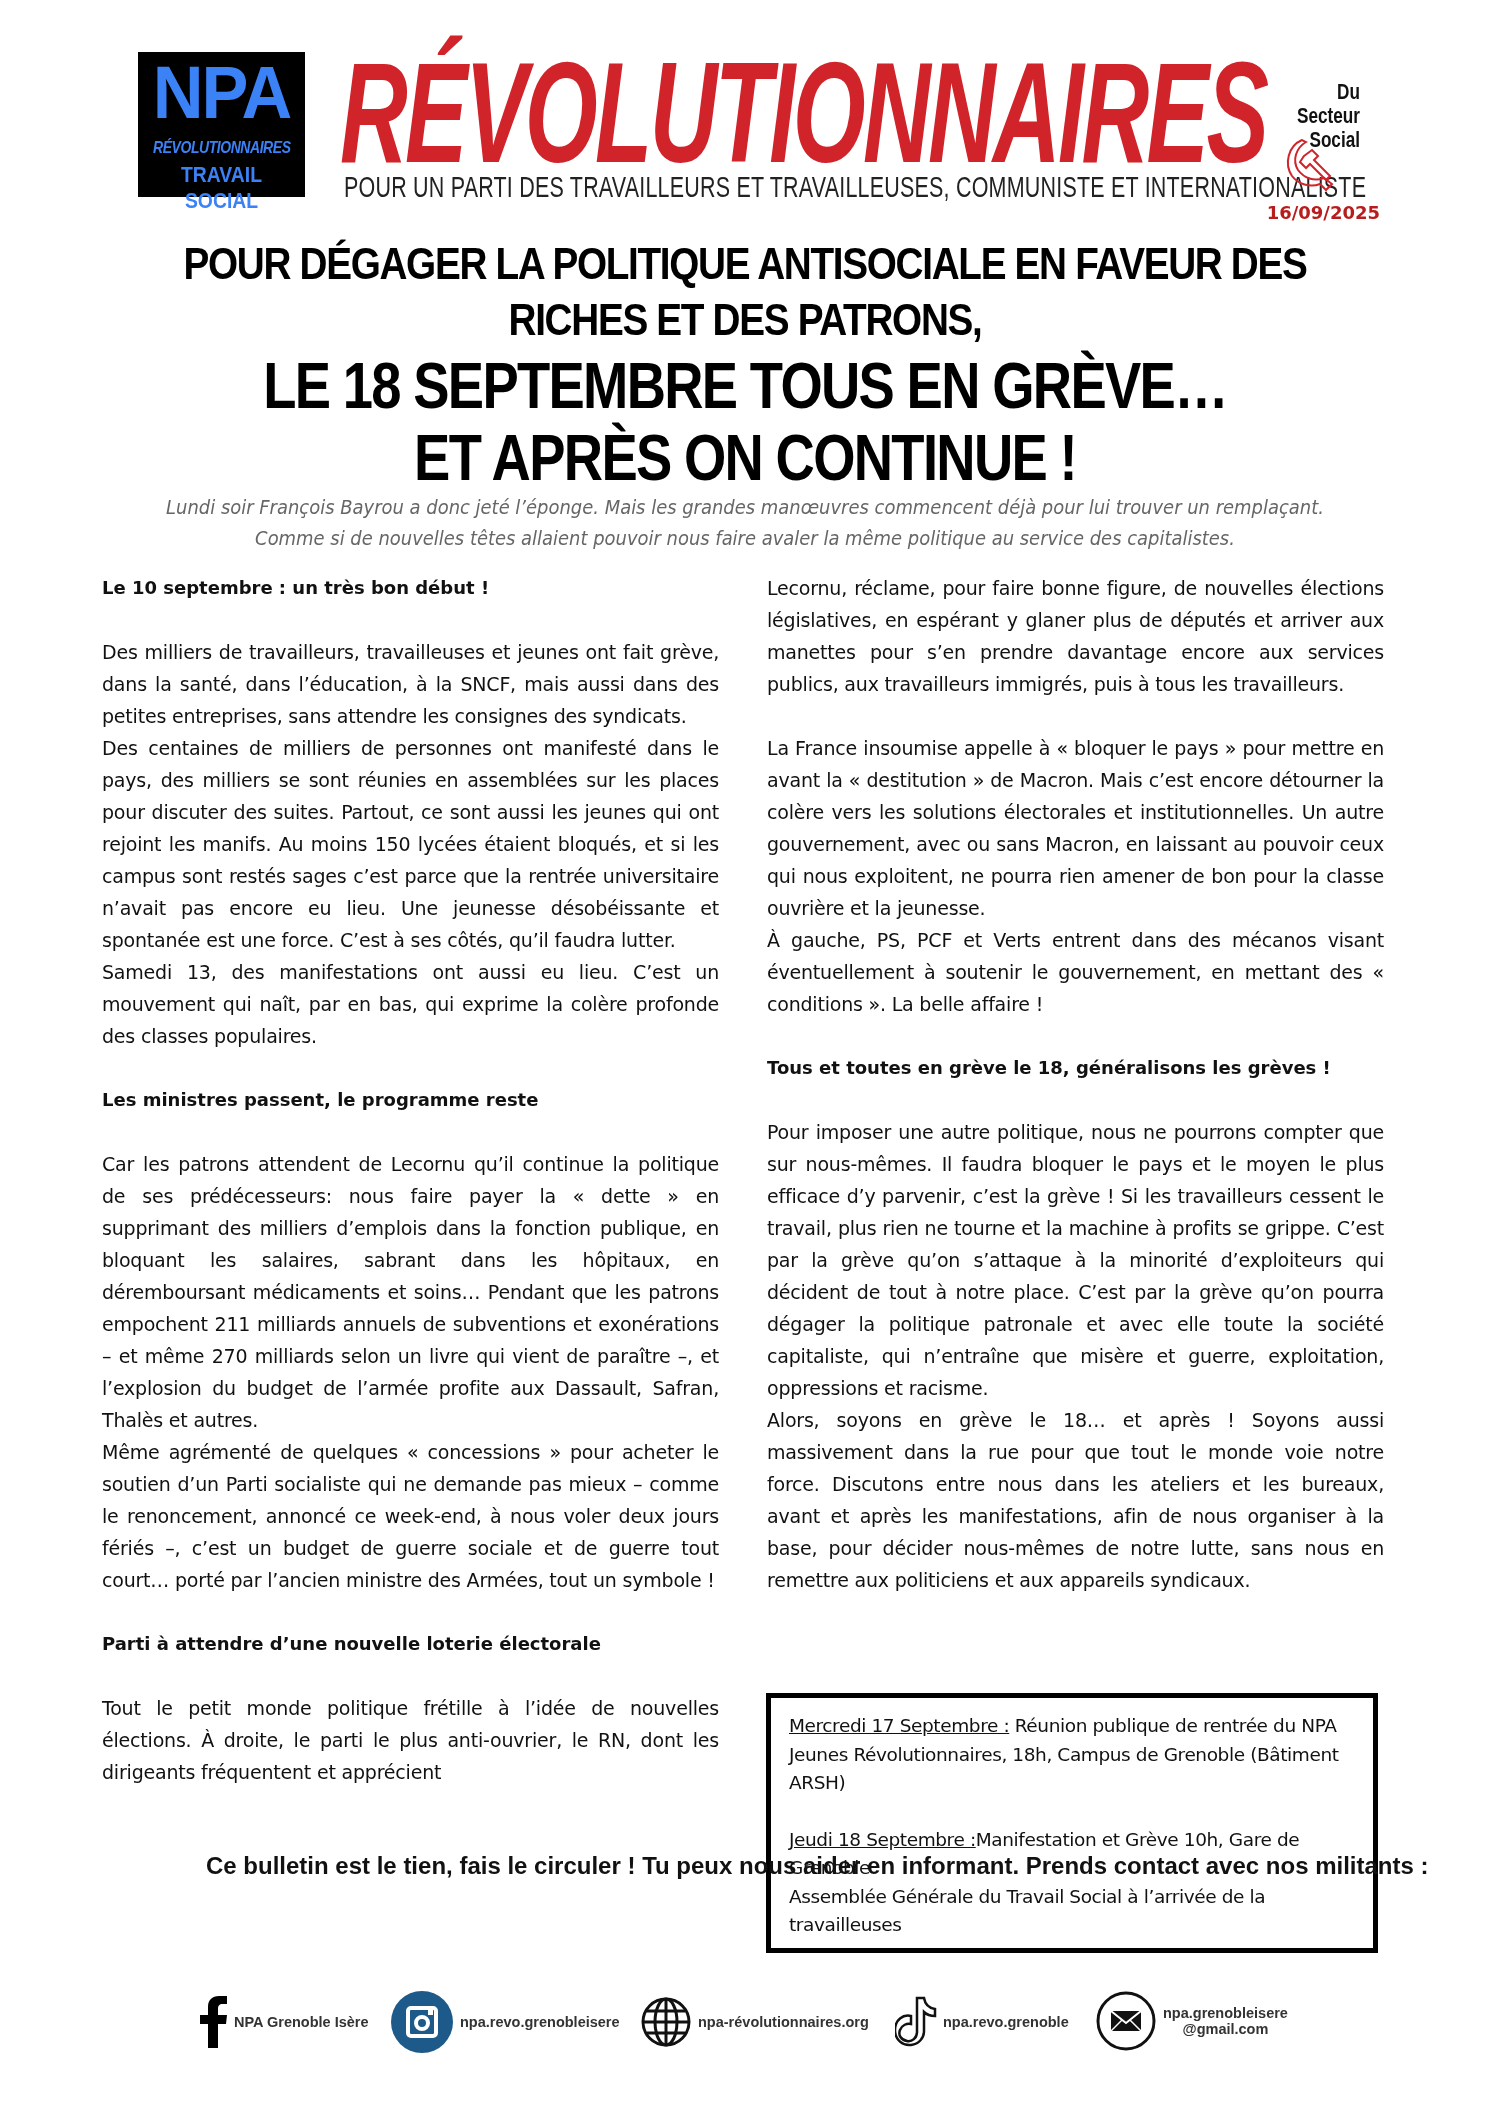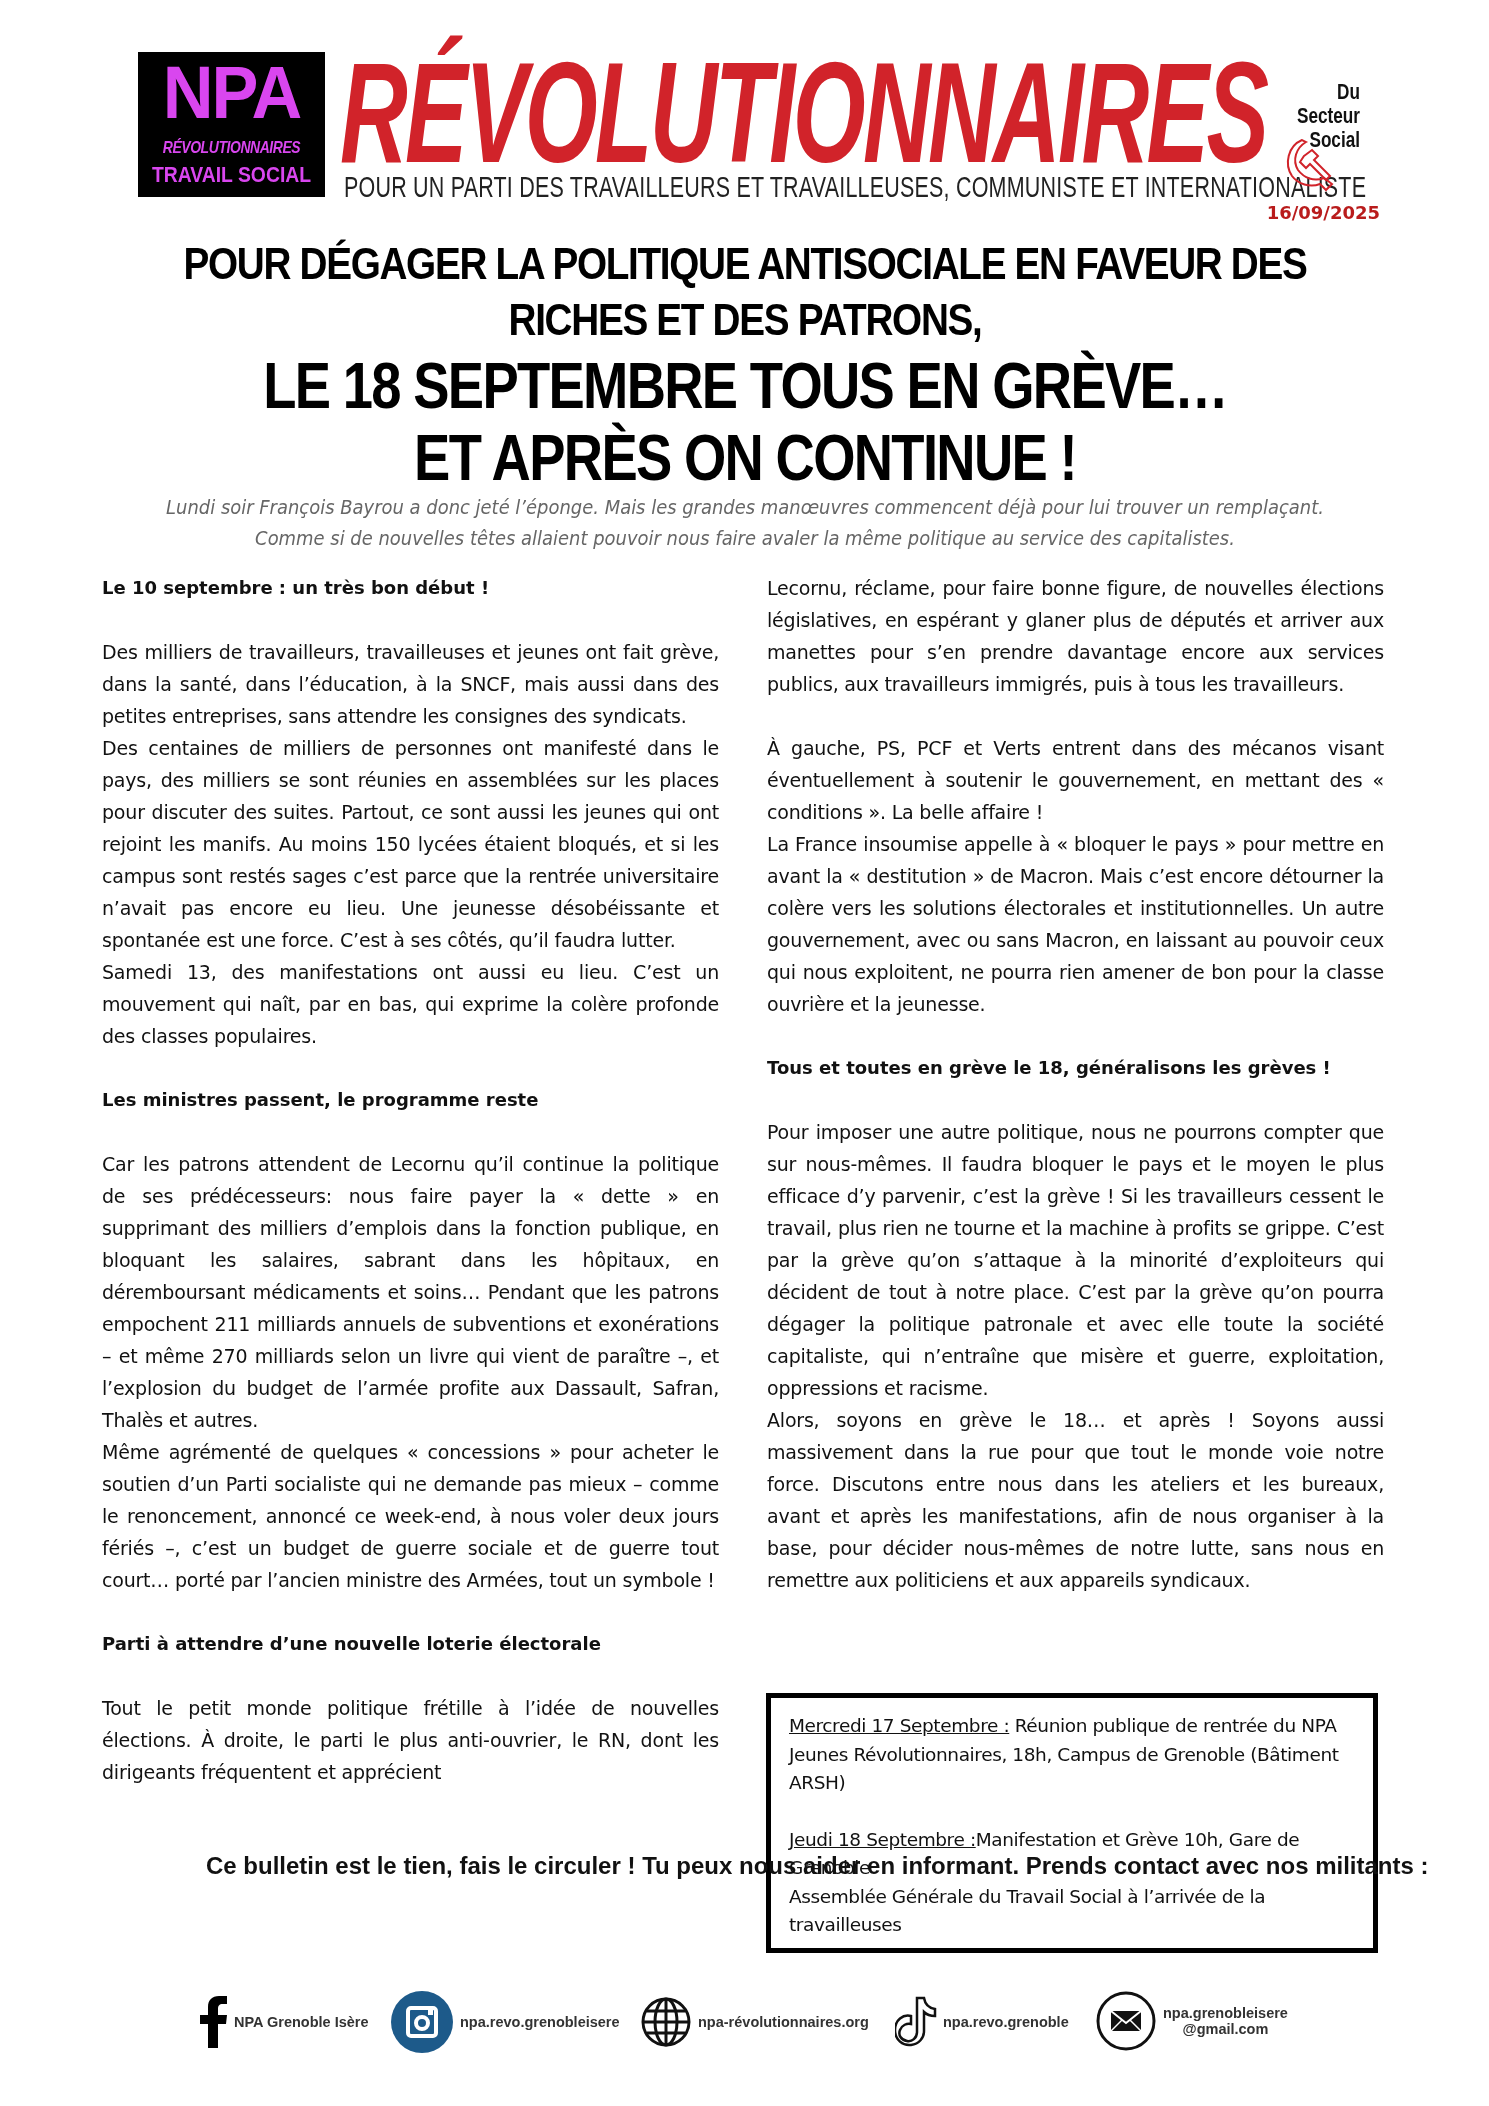--- a/index.html
+++ b/index.html
@@ -1,19 +1,19 @@
 <!DOCTYPE html>
 <html><head>
 <meta charset="utf-8">
 <style>
   html, body { margin: 0; padding: 0; background: #ffffff; }
   body { width: 1489px; height: 2106px; position: relative; overflow: hidden; font-family: "DejaVu Sans", sans-serif; color: #111; }
 
   
-  .npa-logo { position: absolute; left: 138px; top: 52px; width: 187px; height: 145px; background: #000; color: #d946ef; text-align: center; }
+  .npa-logo { position: absolute; left: 138px; top: 52px; width: 167px; height: 145px; background: #000; color: #3b82f6; text-align: center; }
   .npa-logo .big { font-family: "Liberation Sans", sans-serif; font-weight: bold; font-size: 74px; line-height: 74px; letter-spacing: -2px; margin-top: 4px; transform: scaleX(0.95); }
   .npa-logo .sub1 { font-family: "Liberation Sans", sans-serif; font-style: italic; font-weight: bold; font-size: 17px; line-height: 20px; margin-top: 8px; transform: scaleX(0.82); letter-spacing: -0.5px; }
   .npa-logo .sub2 { font-family: "Liberation Sans", sans-serif; font-weight: bold; font-size: 22px; line-height: 26px; margin-top: 4px; transform: scaleX(0.88); }
 
   .brand-title { position: absolute; left: 340px; top: 48px; width: 950px; height: 130px; font-family: "Liberation Sans", sans-serif; font-weight: bold; font-style: italic; color: #d1232a; font-size: 142px; line-height: 130px; letter-spacing: -4px; transform-origin: left top; transform: scaleX(0.66); white-space: nowrap; }
   .brand-tagline { position: absolute; left: 344px; top: 172px; width: 930px; font-family: "Liberation Sans", sans-serif; color: #222; font-size: 29px; line-height: 30px; white-space: nowrap; transform-origin: left top; transform: scaleX(0.74); letter-spacing: 0.3px; }
   .sector { position: absolute; left: 1270px; top: 80px; width: 90px; text-align: right; font-family: "Liberation Sans", sans-serif; font-weight: bold; color: #111; font-size: 22px; line-height: 24px; transform-origin: right top; transform: scaleX(0.78); }
   .hammer { position: absolute; left: 1280px; top: 134px; width: 62px; height: 62px; }
   .date { position: absolute; left: 1250px; top: 202px; width: 130px; text-align: right; font-family: "DejaVu Sans", sans-serif; font-weight: bold; font-size: 18px; color: #b91c1c; }
 
@@ -97,22 +97,22 @@
   <p class="block">Même agrémenté de quelques « concessions » pour acheter le soutien d’un Parti socialiste qui ne demande pas mieux – comme le renoncement, annoncé ce week-end, à nous voler deux jours fériés –, c’est un budget de guerre sociale et de guerre tout court… porté par l’ancien ministre des Armées, tout un symbole !</p>
   <div class="gap"></div>
   <p class="sec-title">Parti à attendre d’une nouvelle loterie électorale</p>
   <div class="gap"></div>
   <p class="block">Tout le petit monde politique frétille à l’idée de nouvelles élections. À droite, le parti le plus anti-ouvrier, le RN, dont les dirigeants fréquentent et apprécient</p>
 </div>
 
 <div class="col right">
   <p class="block">Lecornu, réclame, pour faire bonne figure, de nouvelles élections législatives, en espérant y glaner plus de députés et arriver aux manettes pour s’en prendre davantage encore aux services publics, aux travailleurs immigrés, puis à tous les travailleurs.</p>
   <div class="gap"></div>
+  <p class="block">La France insoumise appelle à « bloquer le pays » pour mettre en avant la « destitution » de Macron. Mais c’est encore détourner la colère vers les solutions électorales et institutionnelles. Un autre gouvernement, avec ou sans Macron, en laissant au pouvoir ceux qui nous exploitent, ne pourra rien amener de bon pour la classe ouvrière et la jeunesse.</p>
   <p class="block">À gauche, PS, PCF et Verts entrent dans des mécanos visant éventuellement à soutenir le gouvernement, en mettant des « conditions ». La belle affaire !</p>
-  <p class="block">La France insoumise appelle à « bloquer le pays » pour mettre en avant la « destitution » de Macron. Mais c’est encore détourner la colère vers les solutions électorales et institutionnelles. Un autre gouvernement, avec ou sans Macron, en laissant au pouvoir ceux qui nous exploitent, ne pourra rien amener de bon pour la classe ouvrière et la jeunesse.</p>
   <div class="gap"></div>
   <p class="sec-title">Tous et toutes en grève le 18, généralisons les grèves !</p>
   <div class="gap"></div>
   <p class="block">Pour imposer une autre politique, nous ne pourrons compter que sur nous-mêmes. Il faudra bloquer le pays et le moyen le plus efficace d’y parvenir, c’est la grève ! Si les travailleurs cessent le travail, plus rien ne tourne et la machine à profits se grippe. C’est par la grève qu’on s’attaque à la minorité d’exploiteurs qui décident de tout à notre place. C’est par la grève qu’on pourra dégager la politique patronale et avec elle toute la société capitaliste, qui n’entraîne que misère et guerre, exploitation, oppressions et racisme.</p>
   <p class="block">Alors, soyons en grève le 18… et après ! Soyons aussi massivement dans la rue pour que tout le monde voie notre force. Discutons entre nous dans les ateliers et les bureaux, avant et après les manifestations, afin de nous organiser à la base, pour décider nous-mêmes de notre lutte, sans nous en remettre aux politiciens et aux appareils syndicaux.</p>
 </div>
 
 <div class="event-box">
   <p class="ev cond"><span class="ev-date">Mercredi 17 Septembre :</span><span> Réunion publique de rentrée du NPA Jeunes Révolutionnaires, 18h, Campus de Grenoble (Bâtiment ARSH)</span></p>
   <div class="ev-gap"></div>

